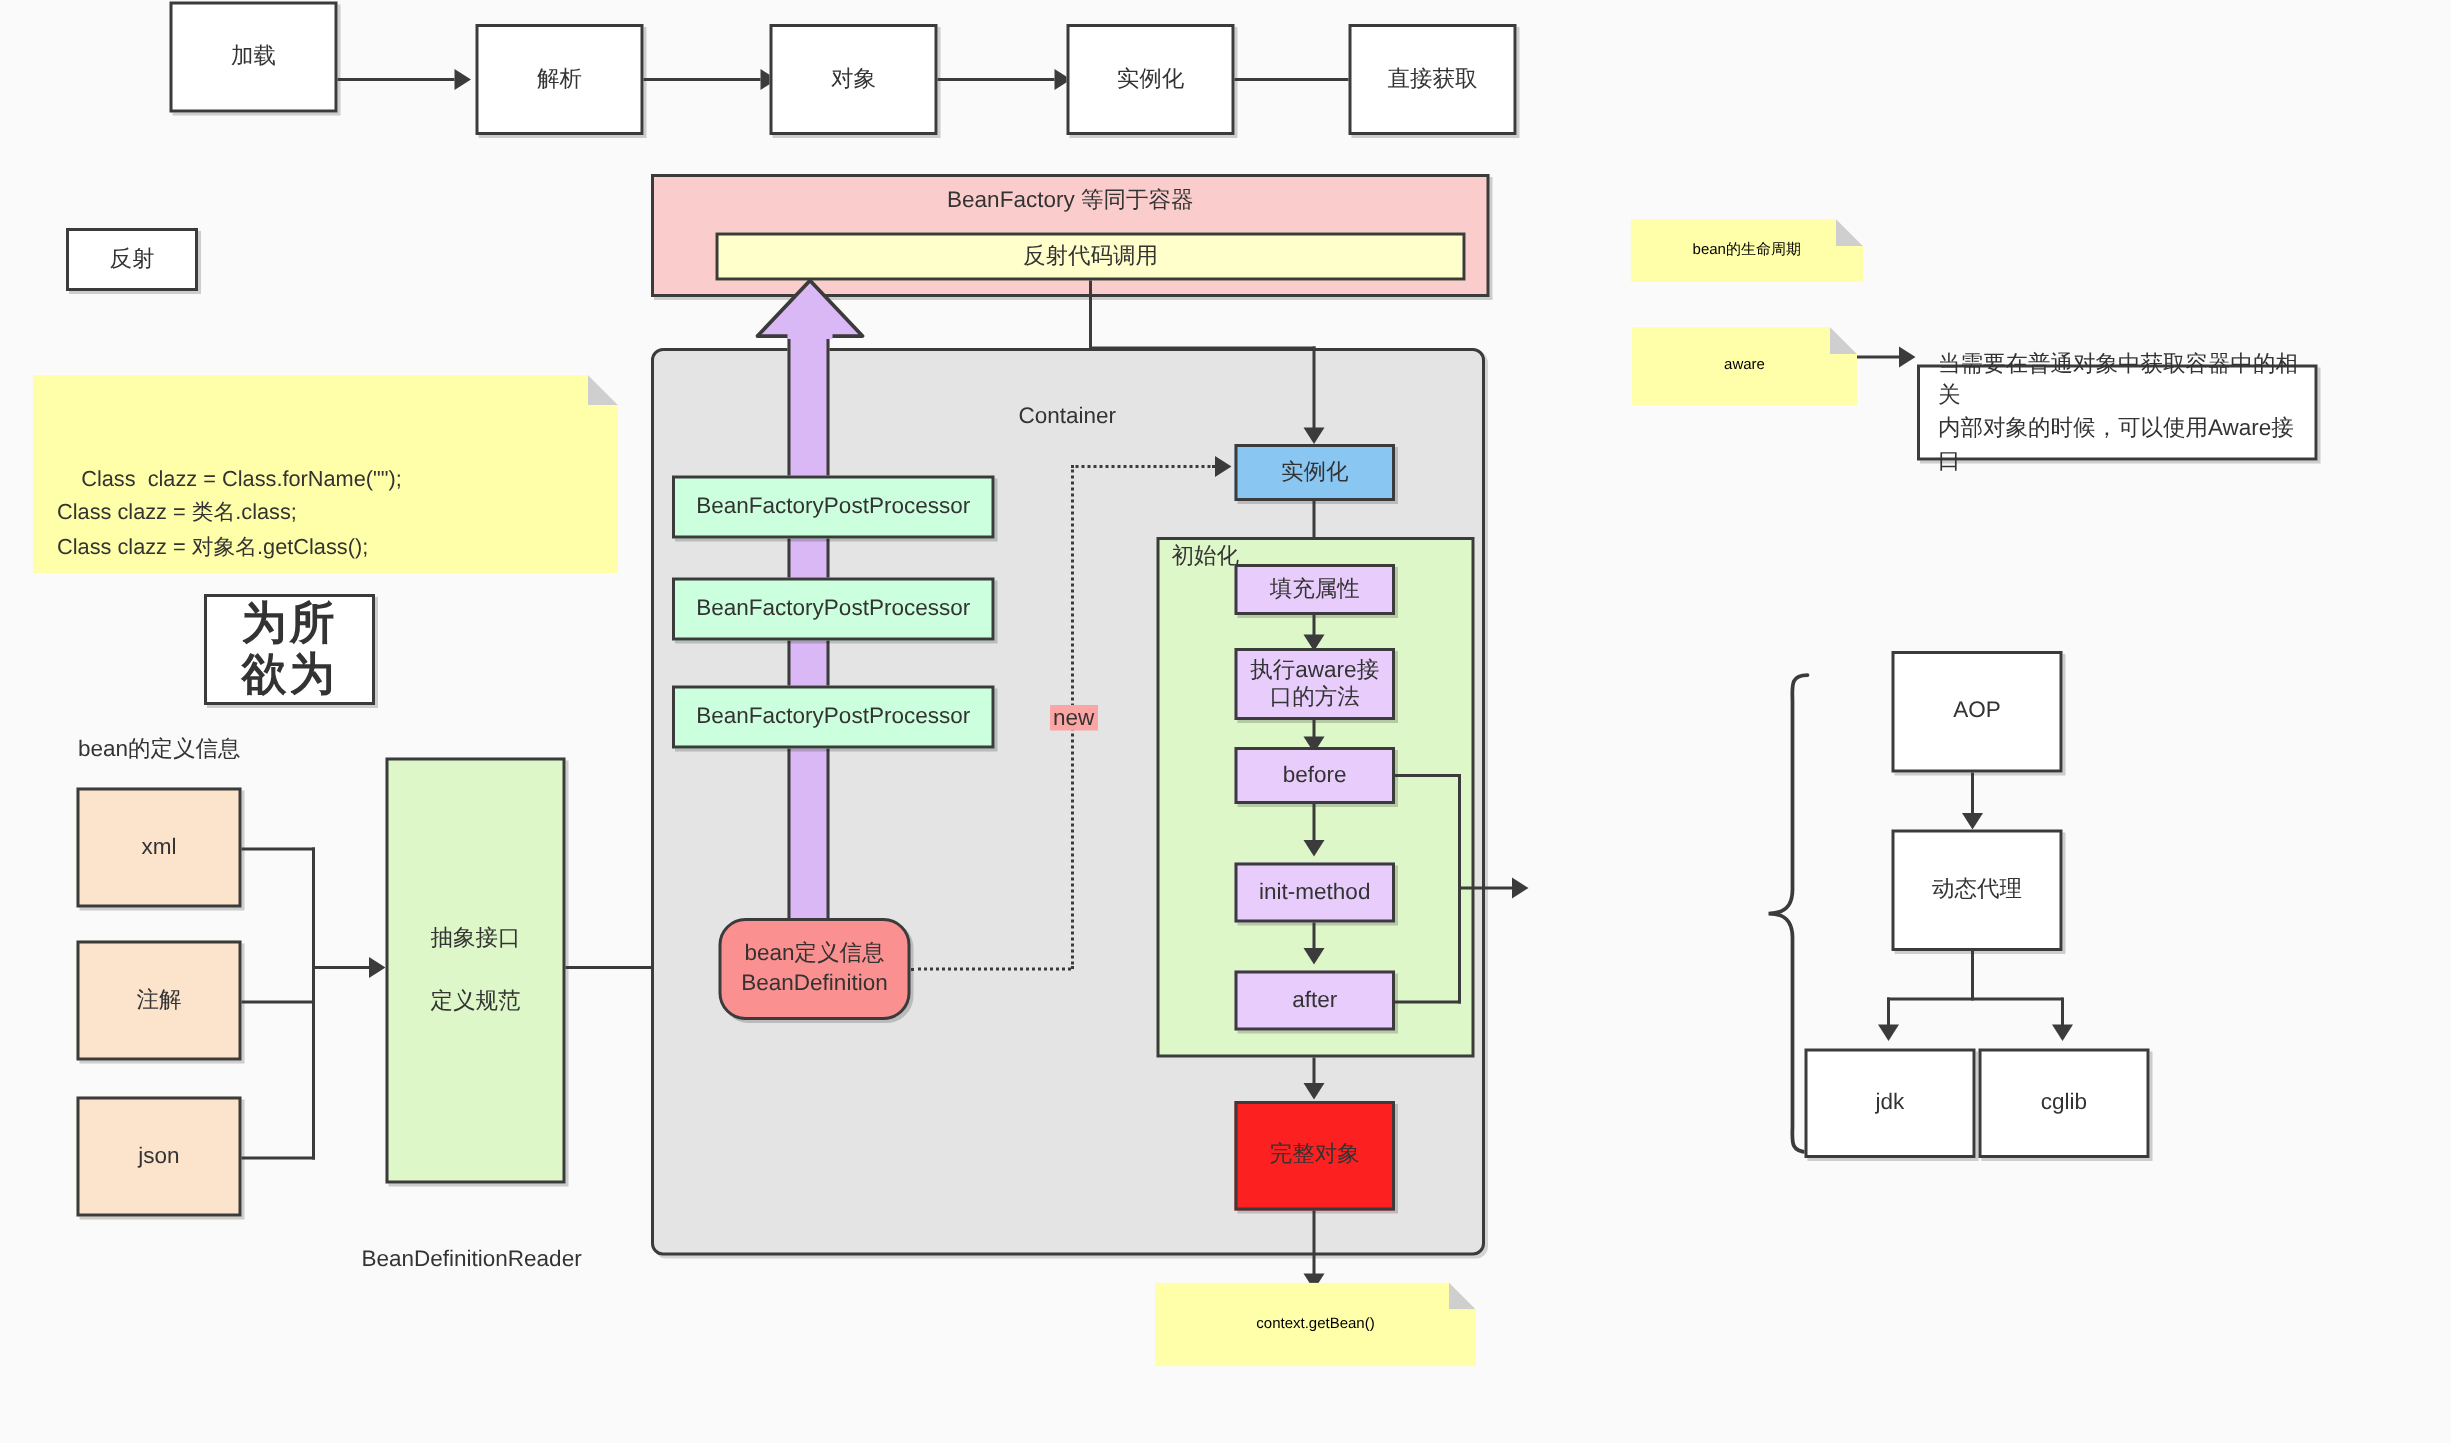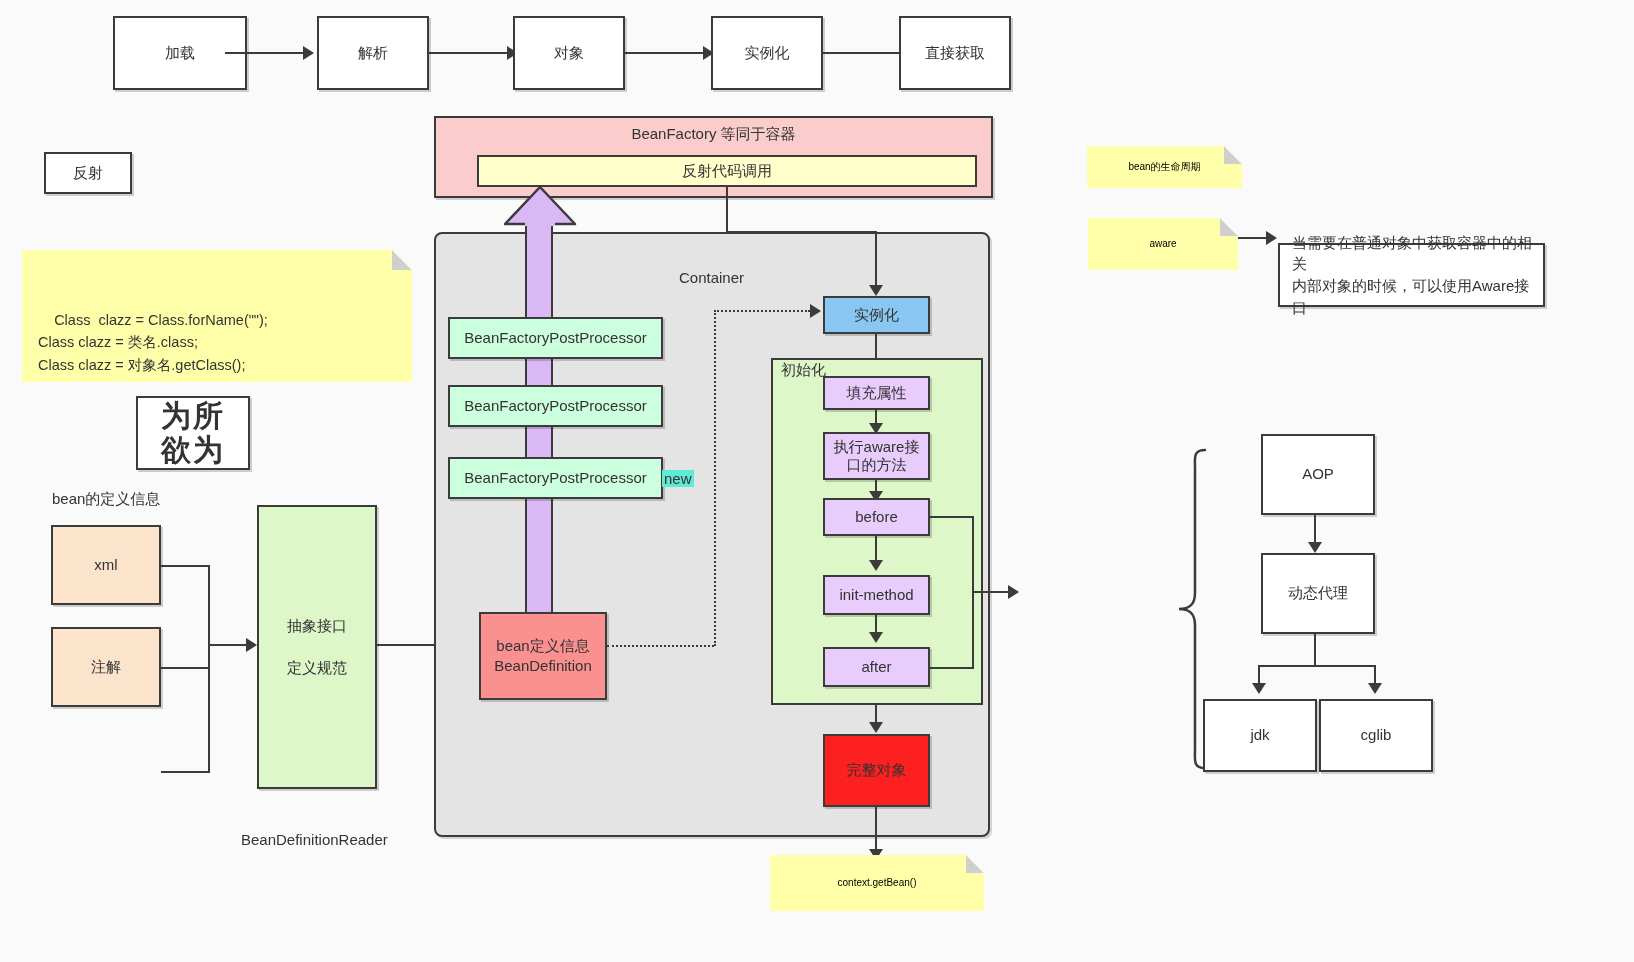--- a/index.html
+++ b/index.html
@@ -41,21 +41,21 @@
   .codeNote{position:absolute;box-sizing:border-box;background:#ffffaa;
         font-size:14.5px;line-height:1.55;padding:14px 16px;color:#333;white-space:pre;
         clip-path:polygon(0 0, calc(100% - 20px) 0, 100% 20px, 100% 100%, 0 100%);}
   .brace{position:absolute;color:#3b3b3b;font-size:0;}
 </style>
 </head>
 <body>
 
 <div id="canvas">
 
-  <div class="box sh" style="left:113px;top:16px;width:134px;height:74px;">
+  <div class="box sh" style="left:113px;top:1px;width:112px;height:74px;">
     <span>加载</span>
   </div>
   <div class="line hline" style="left:225px;top:52px;width:78px;"></div>
   <div class="arrow-r" style="left:303px;top:46px;"></div>
 
   <div class="box sh" style="left:317px;top:16px;width:112px;height:74px;">
     <span>解析</span>
   </div>
   <div class="line hline" style="left:429px;top:52px;width:78px;"></div>
   <div class="arrow-r" style="left:507px;top:46px;"></div>
@@ -96,20 +96,23 @@
   </div>
 
   <div class="lbl" style="left:52px;top:490px;">bean的定义信息</div>
 
   <div class="box sh" style="left:51px;top:525px;width:110px;height:80px;background:#fce3cc;">
     <span>xml</span>
   </div>
   <div class="box sh" style="left:51px;top:627px;width:110px;height:80px;background:#fce3cc;">
     <span>注解</span>
   </div>
+  <div class="box sh" style="left:51px;top:731px;width:110px;height:80px;background:#fce3cc;">
+    <span>json</span>
+  </div>
 
   <div class="line hline" style="left:161px;top:565px;width:49px;"></div>
   <div class="line hline" style="left:161px;top:667px;width:49px;"></div>
   <div class="line hline" style="left:161px;top:771px;width:49px;"></div>
   <div class="line vline" style="left:208px;top:565px;height:208px;"></div>
   <div class="line hline" style="left:208px;top:644px;width:38px;"></div>
   <div class="arrow-r" style="left:246px;top:638px;"></div>
 
   <div class="box sh" style="left:257px;top:505px;width:120px;height:284px;background:#ddf7c8;">
     <div style="margin-bottom:22px;">抽象接口</div>
@@ -139,30 +142,30 @@
   <div class="box sh" style="left:448px;top:317px;width:215px;height:42px;background:#ccffdd;">
     <span>BeanFactoryPostProcessor</span>
   </div>
   <div class="box sh" style="left:448px;top:385px;width:215px;height:42px;background:#ccffdd;">
     <span>BeanFactoryPostProcessor</span>
   </div>
   <div class="box sh" style="left:448px;top:457px;width:215px;height:42px;background:#ccffdd;">
     <span>BeanFactoryPostProcessor</span>
   </div>
 
-  <div class="box sh" style="left:479px;top:612px;width:128px;height:88px;background:#fb9090;">
+  <div class="box sh" style="left:479px;top:612px;width:128px;height:68px;background:#fb9090;border-radius:18px;">
     <div>bean定义信息</div>
     <div>BeanDefinition</div>
   </div>
 
   <div class="dotline" style="left:607px;top:645px;width:107px;"></div>
   <div class="dotvline" style="left:714px;top:310px;height:336px;"></div>
   <div class="dotline" style="left:714px;top:310px;width:96px;"></div>
   <div class="arrow-r" style="left:810px;top:304px;"></div>
-  <div class="lbl" style="left:662px;top:470px;background:#5eead4;padding:0 2px;">new</div>
+  <div class="lbl" style="left:700px;top:470px;background:#fca5a5;padding:0 2px;">new</div>
 
   <div class="line vline" style="left:726px;top:187px;height:46px;"></div>
   <div class="line hline" style="left:726px;top:231px;width:151px;"></div>
   <div class="line vline" style="left:875px;top:231px;height:58px;"></div>
   <div class="arrow-d" style="left:869px;top:285px;"></div>
 
   <div class="box sh" style="left:823px;top:296px;width:107px;height:38px;background:#8ac6f2;">
     <span>实例化</span>
   </div>
   <div class="line vline" style="left:875px;top:334px;height:38px;"></div>

